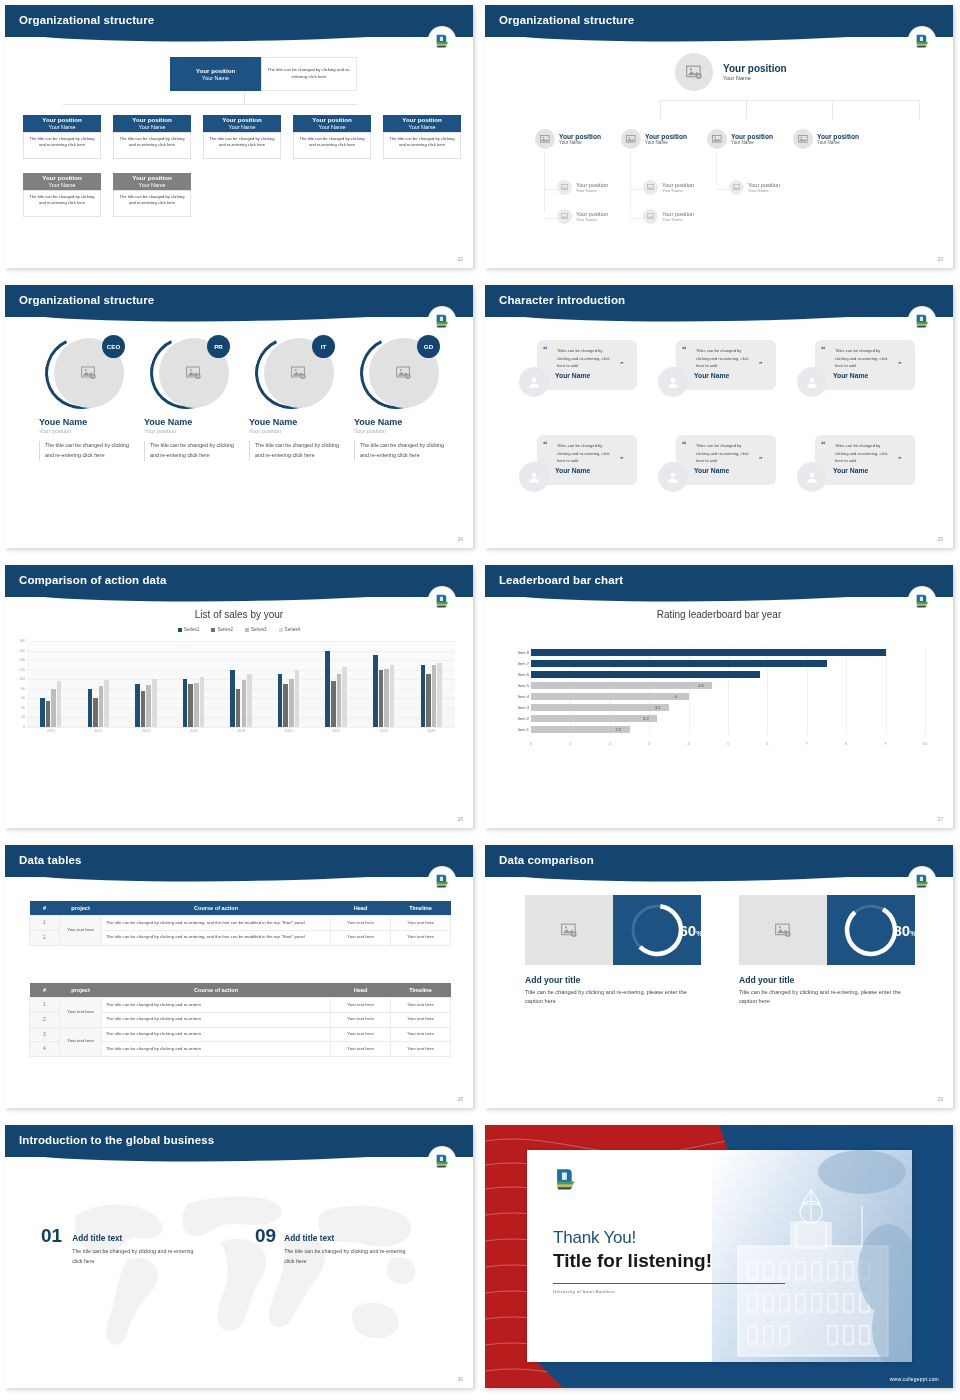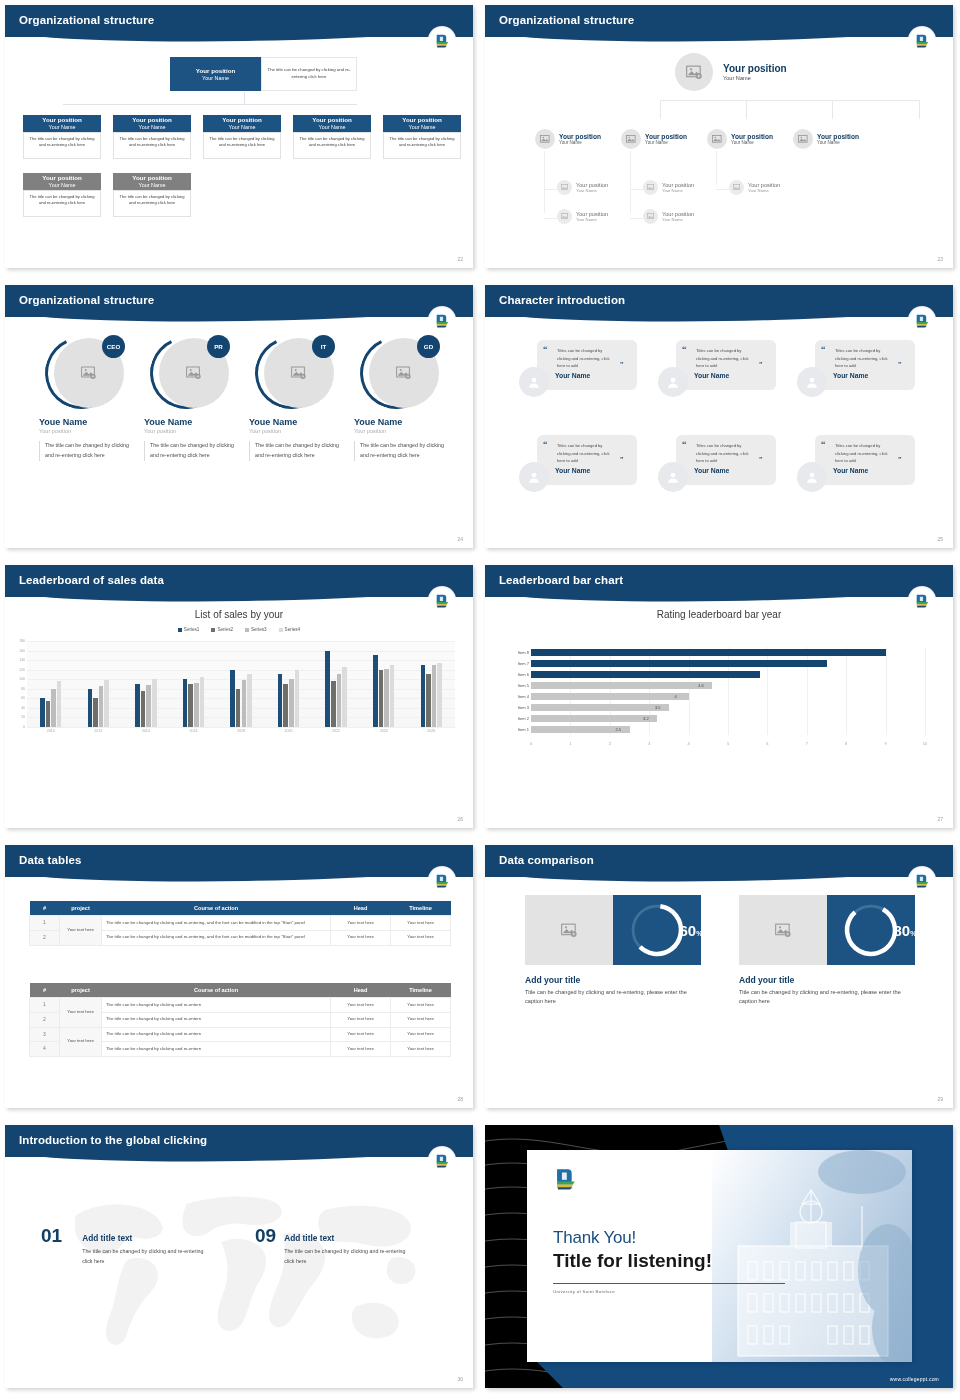--- a/index.html
+++ b/index.html
@@ -136,21 +136,21 @@
   .dc-txt { font-size:5.6px; color:#4a4a4a; line-height:1.65; margin-top:3px;}
   .pctbig { font-size:15px; font-weight:bold; color:#fff; }
   .pctsm { font-size:7px; font-weight:bold; color:#fff; }
 
   
   .gb-num { font-size:19px; font-weight:bold; color:#133f65; font-family:"Liberation Sans", sans-serif;}
   .gb-ttl { font-size:8.3px; font-weight:bold; color:#123d63;}
   .gb-txt { font-size:5.3px; color:#4b4b4b; line-height:1.9; margin-top:3px; width:130px;}
 
   
-  .ty { position:absolute; inset:0; background:#000000; }
+  .ty { position:absolute; inset:0; background:#b91c1c; }
   .ty-navy-tr { position:absolute; right:0; top:0; width:300px; height:263px; background:#144a7c;
       clip-path: polygon(66px 0, 100% 0, 100% 100%, 24px 100%, 112px 50%); }
   .ty-navy-b { position:absolute; left:0; bottom:0; width:100%; height:26px; background:#144a7c;
       clip-path: polygon(78px 100%, 100% 100%, 100% 0, 52px 0); }
   .ty-card { position:absolute; left:42px; top:25px; width:385px; height:212px; background:#fff;
       box-shadow:0 1px 5px rgba(0,0,0,0.16); overflow:hidden;}
   .ty-photo { position:absolute; right:0; top:0; width:200px; height:212px;
       background: linear-gradient(120deg, rgba(255,255,255,1) 0%, rgba(222,233,244,1) 30%, rgba(150,180,210,1) 100%); }
   .ty-logo { position:absolute; left:26px; top:16px; }
   .ty-h1 { position:absolute; left:26px; top:78px; font-size:17px; color:#1b4f80; letter-spacing:-0.2px;}
@@ -614,21 +614,21 @@
   <div class="pgnum">25</div>
  </div>
 </div>
 
 <div class="slide">
  <div class="slide-inner">
   <div class="hdr">
           <div class="band2"></div>
           <div class="band"></div>
         </div>
-  <div class="hdr-title">Leaderboard of sales data</div>
+  <div class="hdr-title">Comparison of action data</div>
   <div class="logo-badge">
     <svg class="logo-svg" viewBox="0 0 32 32">
             <path d="M5 5h13a5 5 0 015 5v13H10a5 5 0 01-5-5z" fill="#1d6fa5"></path>
             <path d="M5 19h22l-3 4H5z" fill="#3aa35a"></path>
             <path d="M5 23h20l-3 4H5z" fill="#e8b52c"></path>
             <path d="M6 26h18l-3 3H6z" fill="#1d4e78"></path>
             <path d="M11 9h6v8h-6z" fill="#fff" opacity=".85"></path>
           </svg>
   </div>
   <div class="ch-title">List of sales by your</div>
@@ -949,32 +949,32 @@
       <path d="M290 30c24-6 52-6 72 2 14 6 18 18 10 26-10 10-30 10-44 6-16-4-30 0-38-6-8-7-10-22 0-28z"></path>
       <path d="M322 126c14-6 30-4 38 6 7 9 4 20-6 24-12 5-28 2-34-8-5-9-4-18 2-22z"></path>
       <path d="M358 78c10-3 20 2 22 10 2 9-4 16-14 16-9 0-16-8-14-16 1-6 3-9 6-10z"></path>
     </g>
   </svg>
 
   <div class="hdr">
           <div class="band2"></div>
           <div class="band"></div>
         </div>
-  <div class="hdr-title">Introduction to the global clicking</div>
+  <div class="hdr-title">Introduction to the global business</div>
   <div class="logo-badge">
     <svg class="logo-svg" viewBox="0 0 32 32">
             <path d="M5 5h13a5 5 0 015 5v13H10a5 5 0 01-5-5z" fill="#1d6fa5"></path>
             <path d="M5 19h22l-3 4H5z" fill="#3aa35a"></path>
             <path d="M5 23h20l-3 4H5z" fill="#e8b52c"></path>
             <path d="M6 26h18l-3 3H6z" fill="#1d4e78"></path>
             <path d="M11 9h6v8h-6z" fill="#fff" opacity=".85"></path>
           </svg>
   </div>
 
-  <div style="position:absolute; left:36px; top:100px; display:flex; gap:20px;">
+  <div style="position:absolute; left:36px; top:100px; display:flex; gap:10px;">
     <div class="gb-num">01</div>
     <div style="margin-top:8px;">
       <div class="gb-ttl">Add title text</div>
       <div class="gb-txt">The title can be changed by clicking and re-entering click here</div>
     </div>
   </div>
   <div style="position:absolute; left:250px; top:100px; display:flex; gap:8px;">
     <div class="gb-num">09</div>
     <div style="margin-top:8px;">
       <div class="gb-ttl">Add title text</div>

